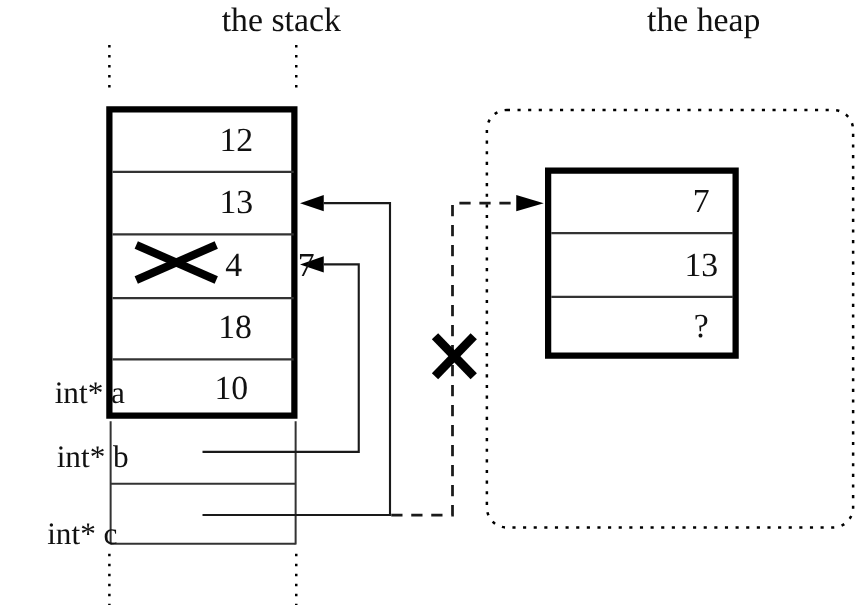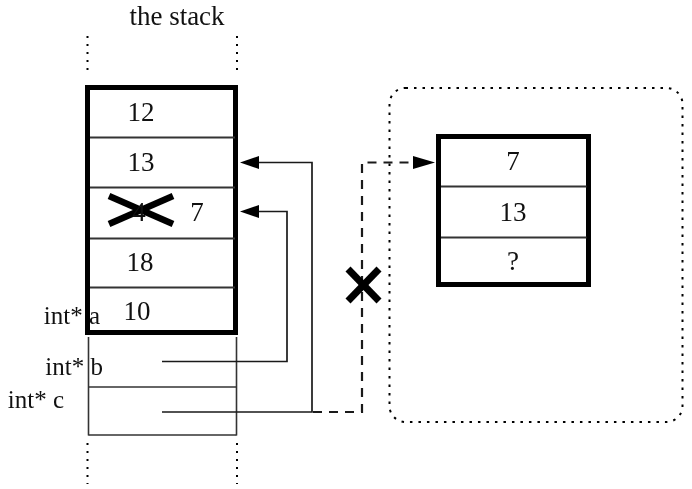--- a/index.html
+++ b/index.html
@@ -10,20 +10,21 @@
     font-family:"Liberation Serif","DejaVu Serif",serif;
     color:#111;
     overflow:hidden;
   }
   #lines{position:absolute;left:0;top:0;}
   .ctr{
     position:absolute;
     transform:translate(-50%,-50%);
     white-space:nowrap;
     line-height:1;
+    margin-left:48px;
   }
   .title{font-size:27px;}
   .num{font-size:27px;}
   .ptr-label{
     position:absolute;
     transform:translate(0,-50%);
     left:0;width:64px;
     text-align:right;
     font-size:25px;
     white-space:nowrap;
@@ -89,29 +90,30 @@
       <line x1="109" y1="224" x2="173" y2="196"></line>
     </g>
 
     <g stroke="#000" stroke-width="7">
       <line x1="348" y1="269" x2="379" y2="301"></line>
       <line x1="348" y1="301" x2="379" y2="269"></line>
     </g>
   </svg>
 
   <div class="ctr title" style="left:177px; top:16px;">the stack</div>
+  <div class="ctr title" style="left:515px; top:16px;">the heap</div>
 
   <div class="ctr num" style="left:141px; top:112px;">12</div>
   <div class="ctr num" style="left:141px; top:162px;">13</div>
   <div class="ctr num" style="left:139px; top:212px;">4</div>
   <div class="ctr num" style="left:197px; top:212px;">7</div>
   <div class="ctr num" style="left:140px; top:262px;">18</div>
   <div class="ctr num" style="left:137px; top:311px;">10</div>
 
   <div class="ptr-label" style="top:315px;margin-left:36px;">int* a</div>
   <div class="ptr-label" style="top:366px;padding-left:39px;">int* b</div>
-  <div class="ptr-label" style="top:399px;">int* c</div>
+  <div class="ptr-label" style="top:428px;padding-left:30px;">int* c</div>
 
   <div class="ctr num" style="left:513px; top:161px;">7</div>
   <div class="ctr num" style="left:513px; top:212px;">13</div>
   <div class="ctr num" style="left:513px; top:261px;">?</div>
 
 </div>
 
 </body></html>

